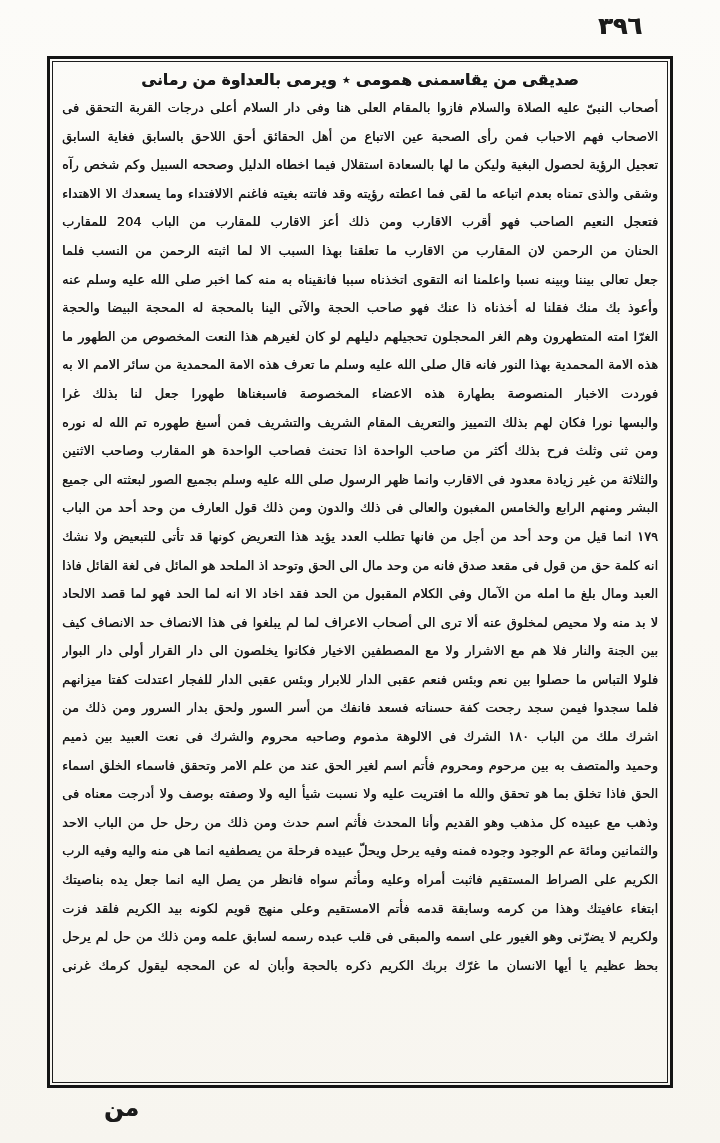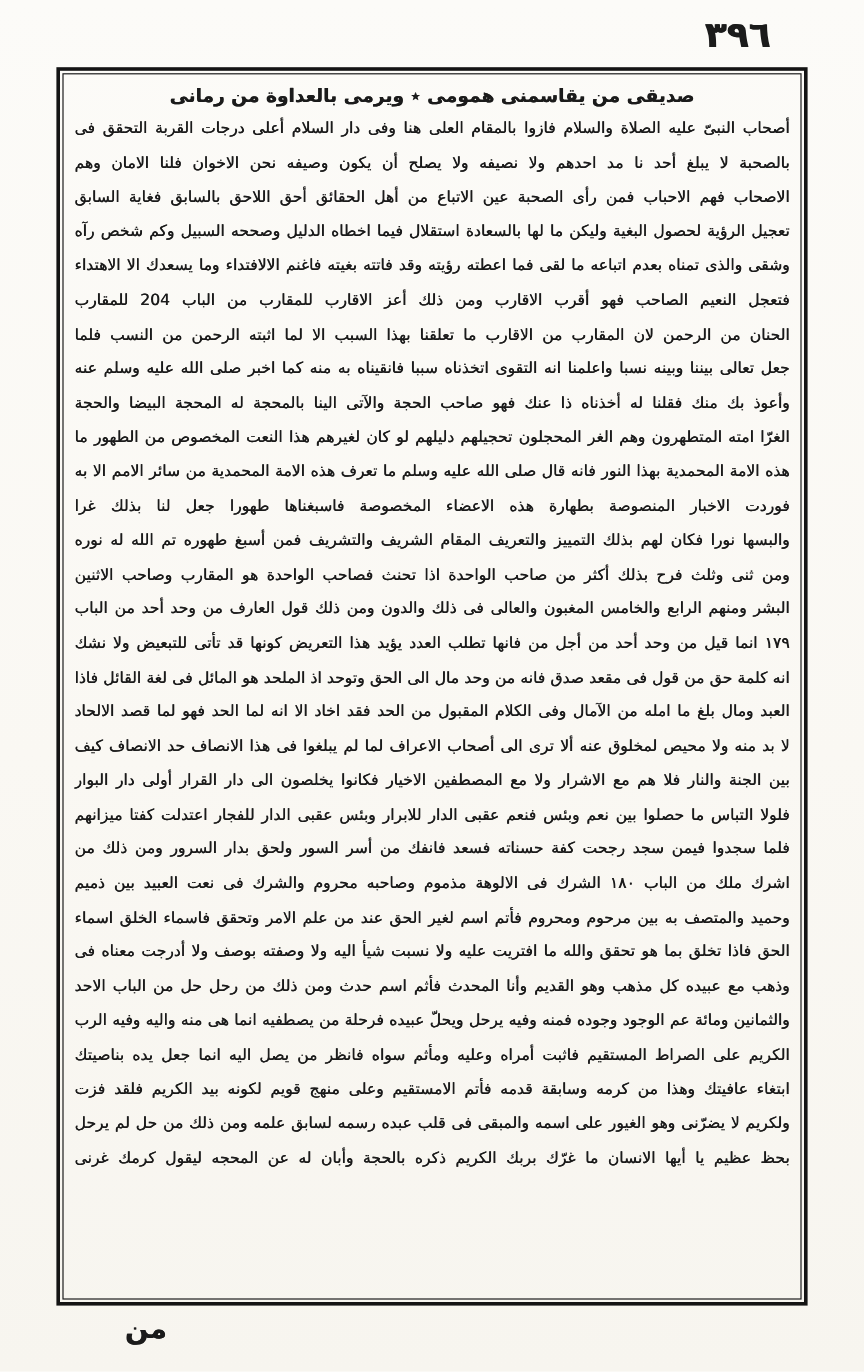--- a/index.html
+++ b/index.html
@@ -3,21 +3,21 @@
 <meta charset="utf-8">
 <style>
   html,body{margin:0;padding:0;}
   body{
     width:720px;height:1143px;position:relative;overflow:hidden;
     background:linear-gradient(180deg,#fcfbf8 0%,#faf8f3 55%,#f7f5ef 100%);
     font-family:"DejaVu Sans", sans-serif;color:#1b1b1b;
   }
   .page-number{
     position:absolute;top:12px;right:78px;
-    font-size:30px;font-weight:bold;letter-spacing:1px;
+    font-size:24px;font-weight:bold;letter-spacing:1px;
     text-shadow:0.6px 0 currentColor;
   }
   .frame-outer{
     position:absolute;left:47px;top:56px;width:626px;height:1032px;
     border:3.5px solid #141414;box-sizing:border-box;background:transparent;padding-left:38px;
   }
   .frame-inner{
     position:absolute;left:2px;top:2px;right:2px;bottom:2px;
     border:1.2px solid #1d1d1d;box-sizing:border-box;
     padding:5px 9px 0 9px;
@@ -44,33 +44,33 @@
 </head>
 <body>
 
 <div class="page-number">٣٩٦</div>
 
 <div class="frame-outer">
   <div class="frame-inner">
     <div class="header-verse">صديقى من يقاسمنى همومى ٭ ويرمى بالعداوة من رمانى</div>
     <div class="body-text">
         <div class="line">أصحاب النبىّ عليه الصلاة والسلام فازوا بالمقام العلى هنا وفى دار السلام أعلى درجات القربة التحقق فى الايمان</div>
-        <div class="line">بالصحبة لا يبلغ أحد نا مد احدهم ولا نصيفه ولا يصلح أن يكون وصيفه نحن الاخوان فلنا الامان وهم</div>
         <div class="line">الاصحاب فهم الاحباب فمن رأى الصحبة عين الاتباع من أهل الحقائق أحق اللاحق بالسابق فغاية السابق</div>
         <div class="line">تعجيل الرؤية لحصول البغية وليكن ما لها بالسعادة استقلال فيما اخطاه الدليل وصححه السبيل وكم شخص رآه</div>
         <div class="line">وشقى والذى تمناه بعدم اتباعه ما لقى فما اعطته رؤيته وقد فاتته بغيته فاغنم الالافتداء وما يسعدك الا الاهتداء</div>
         <div class="line">فتعجل النعيم الصاحب فهو أقرب الاقارب ومن ذلك أعز الاقارب للمقارب من الباب 204 للمقارب</div>
         <div class="line">الحنان من الرحمن لان المقارب من الاقارب ما تعلقنا بهذا السبب الا لما اثبته الرحمن من النسب فلما</div>
         <div class="line">جعل تعالى بيننا وبينه نسبا واعلمنا انه التقوى اتخذناه سببا فانقيناه به منه كما اخبر صلى الله عليه وسلم عنه فقال</div>
         <div class="line">وأعوذ بك منك فقلنا له أخذناه ذا عنك فهو صاحب الحجة والآتى الينا بالمحجة له المحجة البيضا والحجة</div>
         <div class="line">الغرّا امته المتطهرون وهم الغر المحجلون تحجيلهم دليلهم لو كان لغيرهم هذا النعت المخصوص من الطهور ما اختصت</div>
         <div class="line">هذه الامة المحمدية بهذا النور فانه قال صلى الله عليه وسلم ما تعرف هذه الامة المحمدية من سائر الامم الا به فانتبه</div>
         <div class="line">فوردت الاخبار المنصوصة بطهارة هذه الاعضاء المخصوصة فاسبغناها طهورا جعل لنا بذلك غرا</div>
         <div class="line">والبسها نورا فكان لهم بذلك التمييز والتعريف المقام الشريف والتشريف فمن أسبغ طهوره تم الله له نوره</div>
         <div class="line">ومن ثنى وثلث فرح بذلك أكثر من صاحب الواحدة اذا تحنث فصاحب الواحدة هو المقارب وصاحب الاثنين</div>
+        <div class="line">والثلاثة من غير زيادة معدود فى الاقارب وانما ظهر الرسول صلى الله عليه وسلم بجميع الصور لبعثته الى جميع</div>
         <div class="line">البشر ومنهم الرابع والخامس المغبون والعالى فى ذلك والدون ومن ذلك قول العارف من وحد أحد من الباب</div>
         <div class="line">١٧٩ انما قيل من وحد أحد من أجل من فانها تطلب العدد يؤيد هذا التعريض كونها قد تأتى للتبعيض ولا نشك</div>
         <div class="line">انه كلمة حق من قول فى مقعد صدق فانه من وحد مال الى الحق وتوحد اذ الملحد هو المائل فى لغة القائل فاذا الحد</div>
         <div class="line">العبد ومال بلغ ما امله من الآمال وفى الكلام المقبول من الحد فقد اخاد الا انه لما الحد فهو لما قصد الالحاد اللغوى</div>
         <div class="line">لا بد منه ولا محيص لمخلوق عنه ألا ترى الى أصحاب الاعراف لما لم يبلغوا فى هذا الانصاف حد الانصاف كيف وقفوا</div>
         <div class="line">بين الجنة والنار فلا هم مع الاشرار ولا مع المصطفين الاخيار فكانوا يخلصون الى دار القرار أولى دار البوار</div>
         <div class="line">فلولا التباس ما حصلوا بين نعم وبئس فنعم عقبى الدار للابرار وبئس عقبى الدار للفجار اعتدلت كفتا ميزانهم</div>
         <div class="line">فلما سجدوا فيمن سجد رجحت كفة حسناته فسعد فانفك من أسر السور ولحق بدار السرور ومن ذلك من</div>
         <div class="line">اشرك ملك من الباب ١٨٠ الشرك فى الالوهة مذموم وصاحبه محروم والشرك فى نعت العبيد بين ذميم</div>
         <div class="line">وحميد والمتصف به بين مرحوم ومحروم فأتم اسم لغير الحق عند من علم الامر وتحقق فاسماء الخلق اسماء</div>

